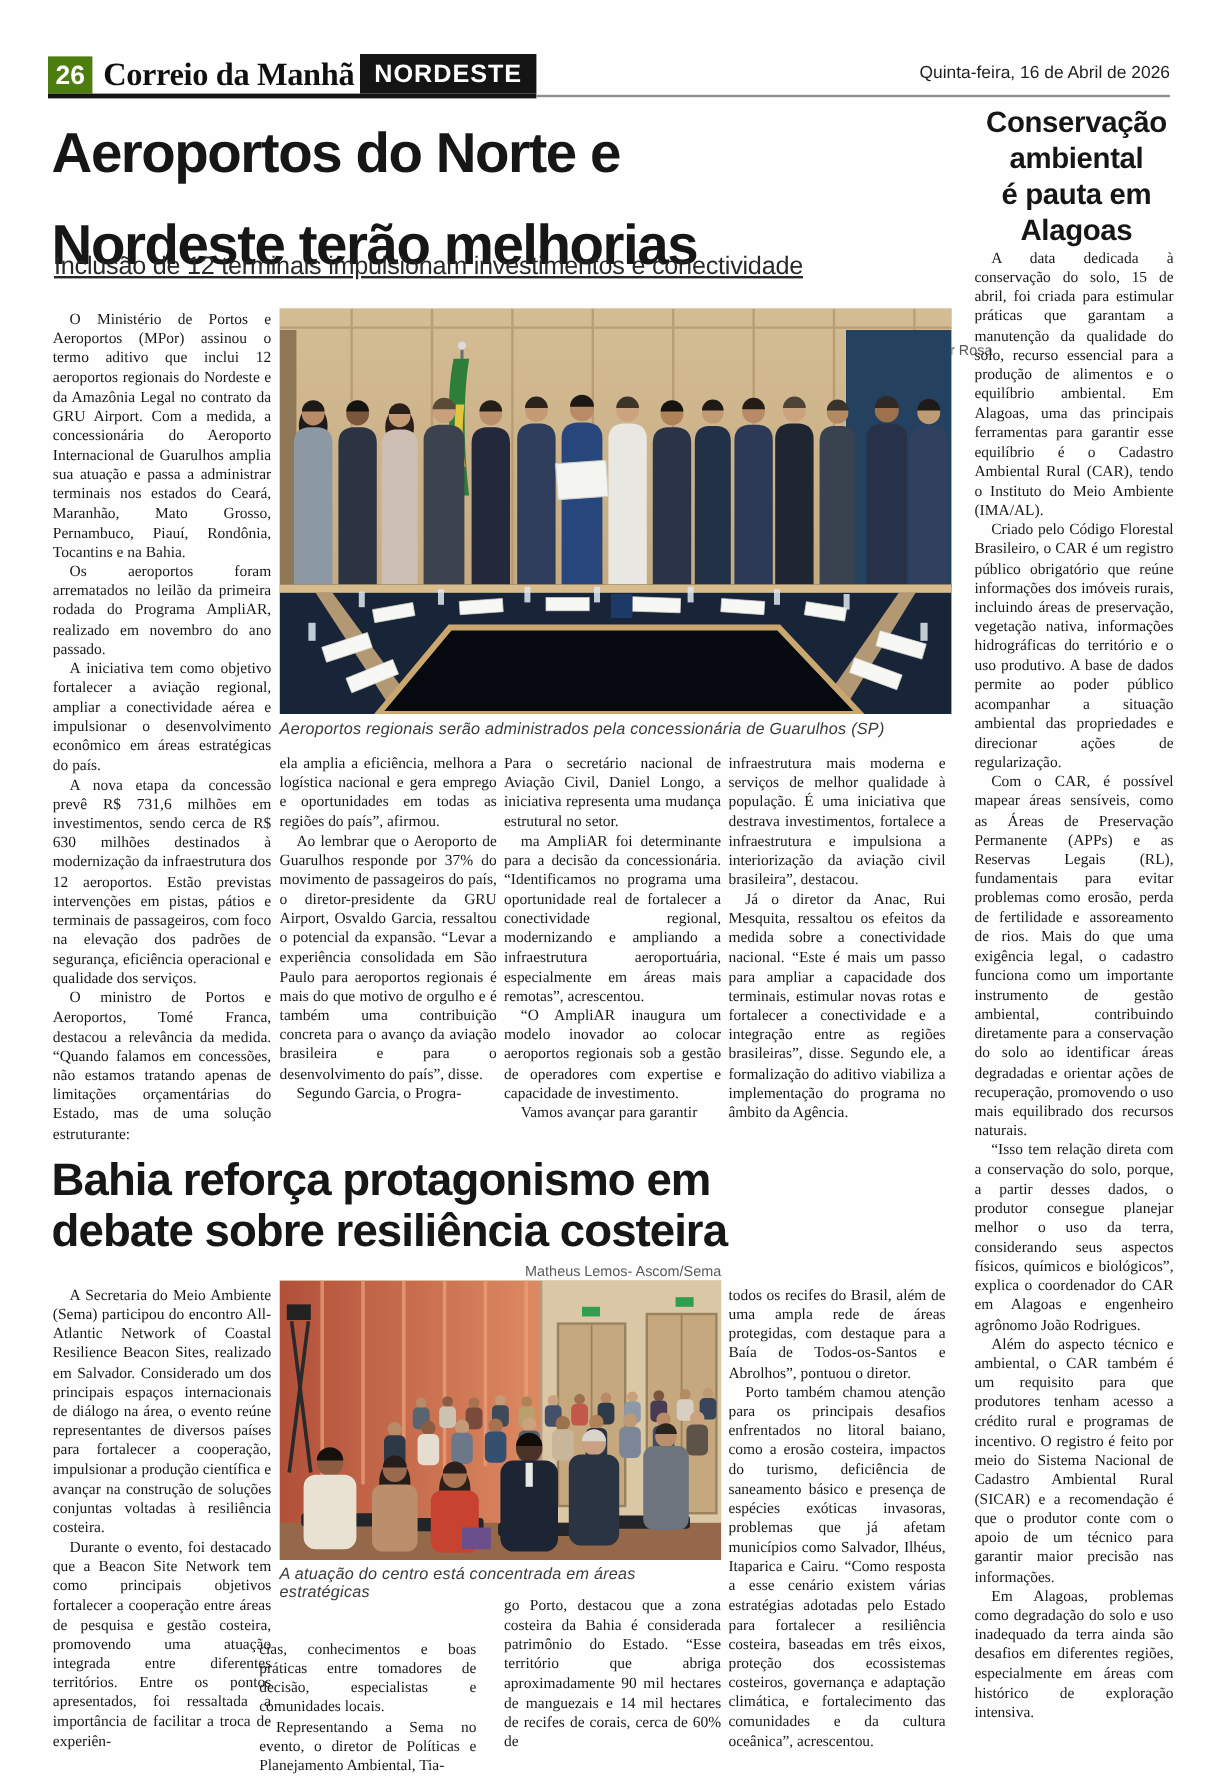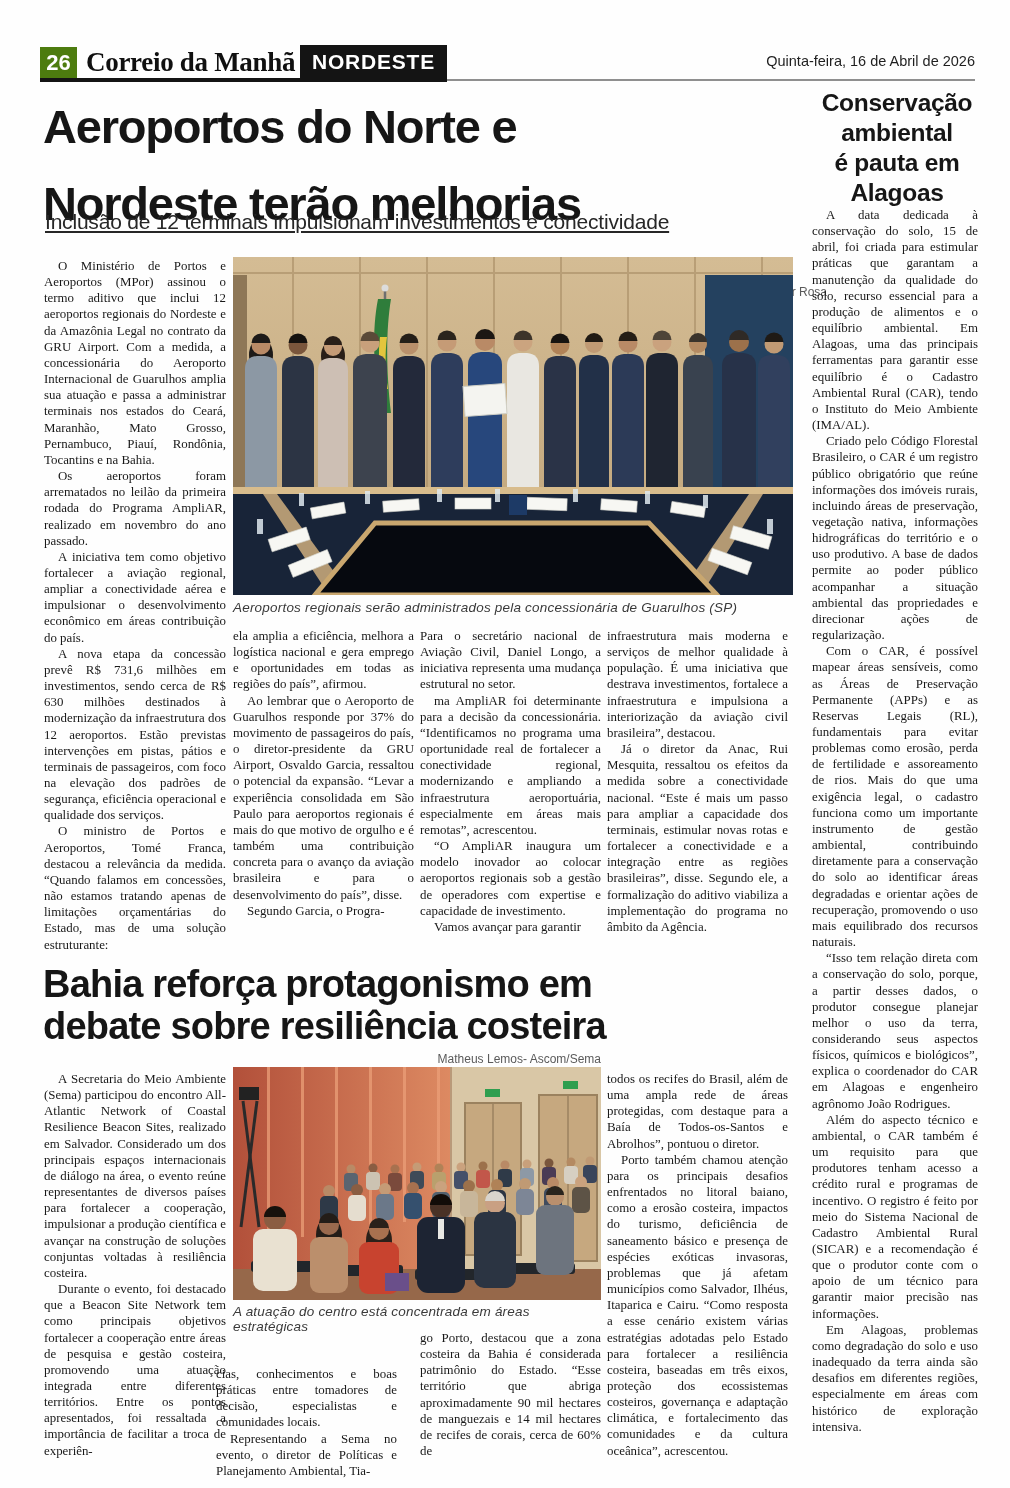--- a/index.html
+++ b/index.html
@@ -219,21 +219,21 @@
         <rect x="534" y="262" width="6" height="15"></rect>
       </g>
       <rect x="276" y="238" width="18" height="20" fill="#1d3a66"></rect>
     </svg>
   </figure>
   <figcaption class="abs caption caption1">Aeroportos regionais serão administrados pela concessionária de Guarulhos (SP)</figcaption>
 
   <div class="abs serif-body a1c1">
       <p>O Ministério de Portos e Aeroportos (MPor) assinou o termo aditivo que inclui 12 aeroportos regionais do Nordeste e da Amazônia Legal no contrato da GRU Airport. Com a medida, a concessionária do Aeroporto Internacional de Guarulhos amplia sua atuação e passa a administrar terminais nos estados do Ceará, Maranhão, Mato Grosso, Pernambuco, Piauí, Rondônia, Tocantins e na Bahia.</p>
       <p>Os aeroportos foram arrematados no leilão da primeira rodada do Programa AmpliAR, realizado em novembro do ano passado.</p>
-      <p>A iniciativa tem como objetivo fortalecer a aviação regional, ampliar a conectividade aérea e impulsionar o desenvolvimento econômico em áreas contribuição do país.</p>
+      <p>A iniciativa tem como objetivo fortalecer a aviação regional, ampliar a conectividade aérea e impulsionar o desenvolvimento econômico em áreas estratégicas do país.</p>
       <p>A nova etapa da concessão prevê R$ 731,6 milhões em investimentos, sendo cerca de R$ 630 milhões destinados à modernização da infraestrutura dos 12 aeroportos. Estão previstas intervenções em pistas, pátios e terminais de passageiros, com foco na elevação dos padrões de segurança, eficiência operacional e qualidade dos serviços.</p>
       <p>O ministro de Portos e Aeroportos, Tomé Franca, destacou a relevância da medida. “Quando falamos em concessões, não estamos tratando apenas de limitações orçamentárias do Estado, mas de uma solução estruturante:</p>
     </div>
   <div class="abs serif-body cont a1c2">
       <p>ela amplia a eficiência, melhora a logística nacional e gera emprego e oportunidades em todas as regiões do país”, afirmou.</p>
       <p>Ao lembrar que o Aeroporto de Guarulhos responde por 37% do movimento de passageiros do país, o diretor-presidente da GRU Airport, Osvaldo Garcia, ressaltou o potencial da expansão. “Levar a experiência consolidada em São Paulo para aeroportos regionais é mais do que motivo de orgulho e é também uma contribuição concreta para o avanço da aviação brasileira e para o desenvolvimento do país”, disse.</p>
       <p>Segundo Garcia, o Progra-</p>
     </div>
   <div class="abs serif-body cont a1c3">
       <p>Para o secretário nacional de Aviação Civil, Daniel Longo, a iniciativa representa uma mudança estrutural no setor.</p>

